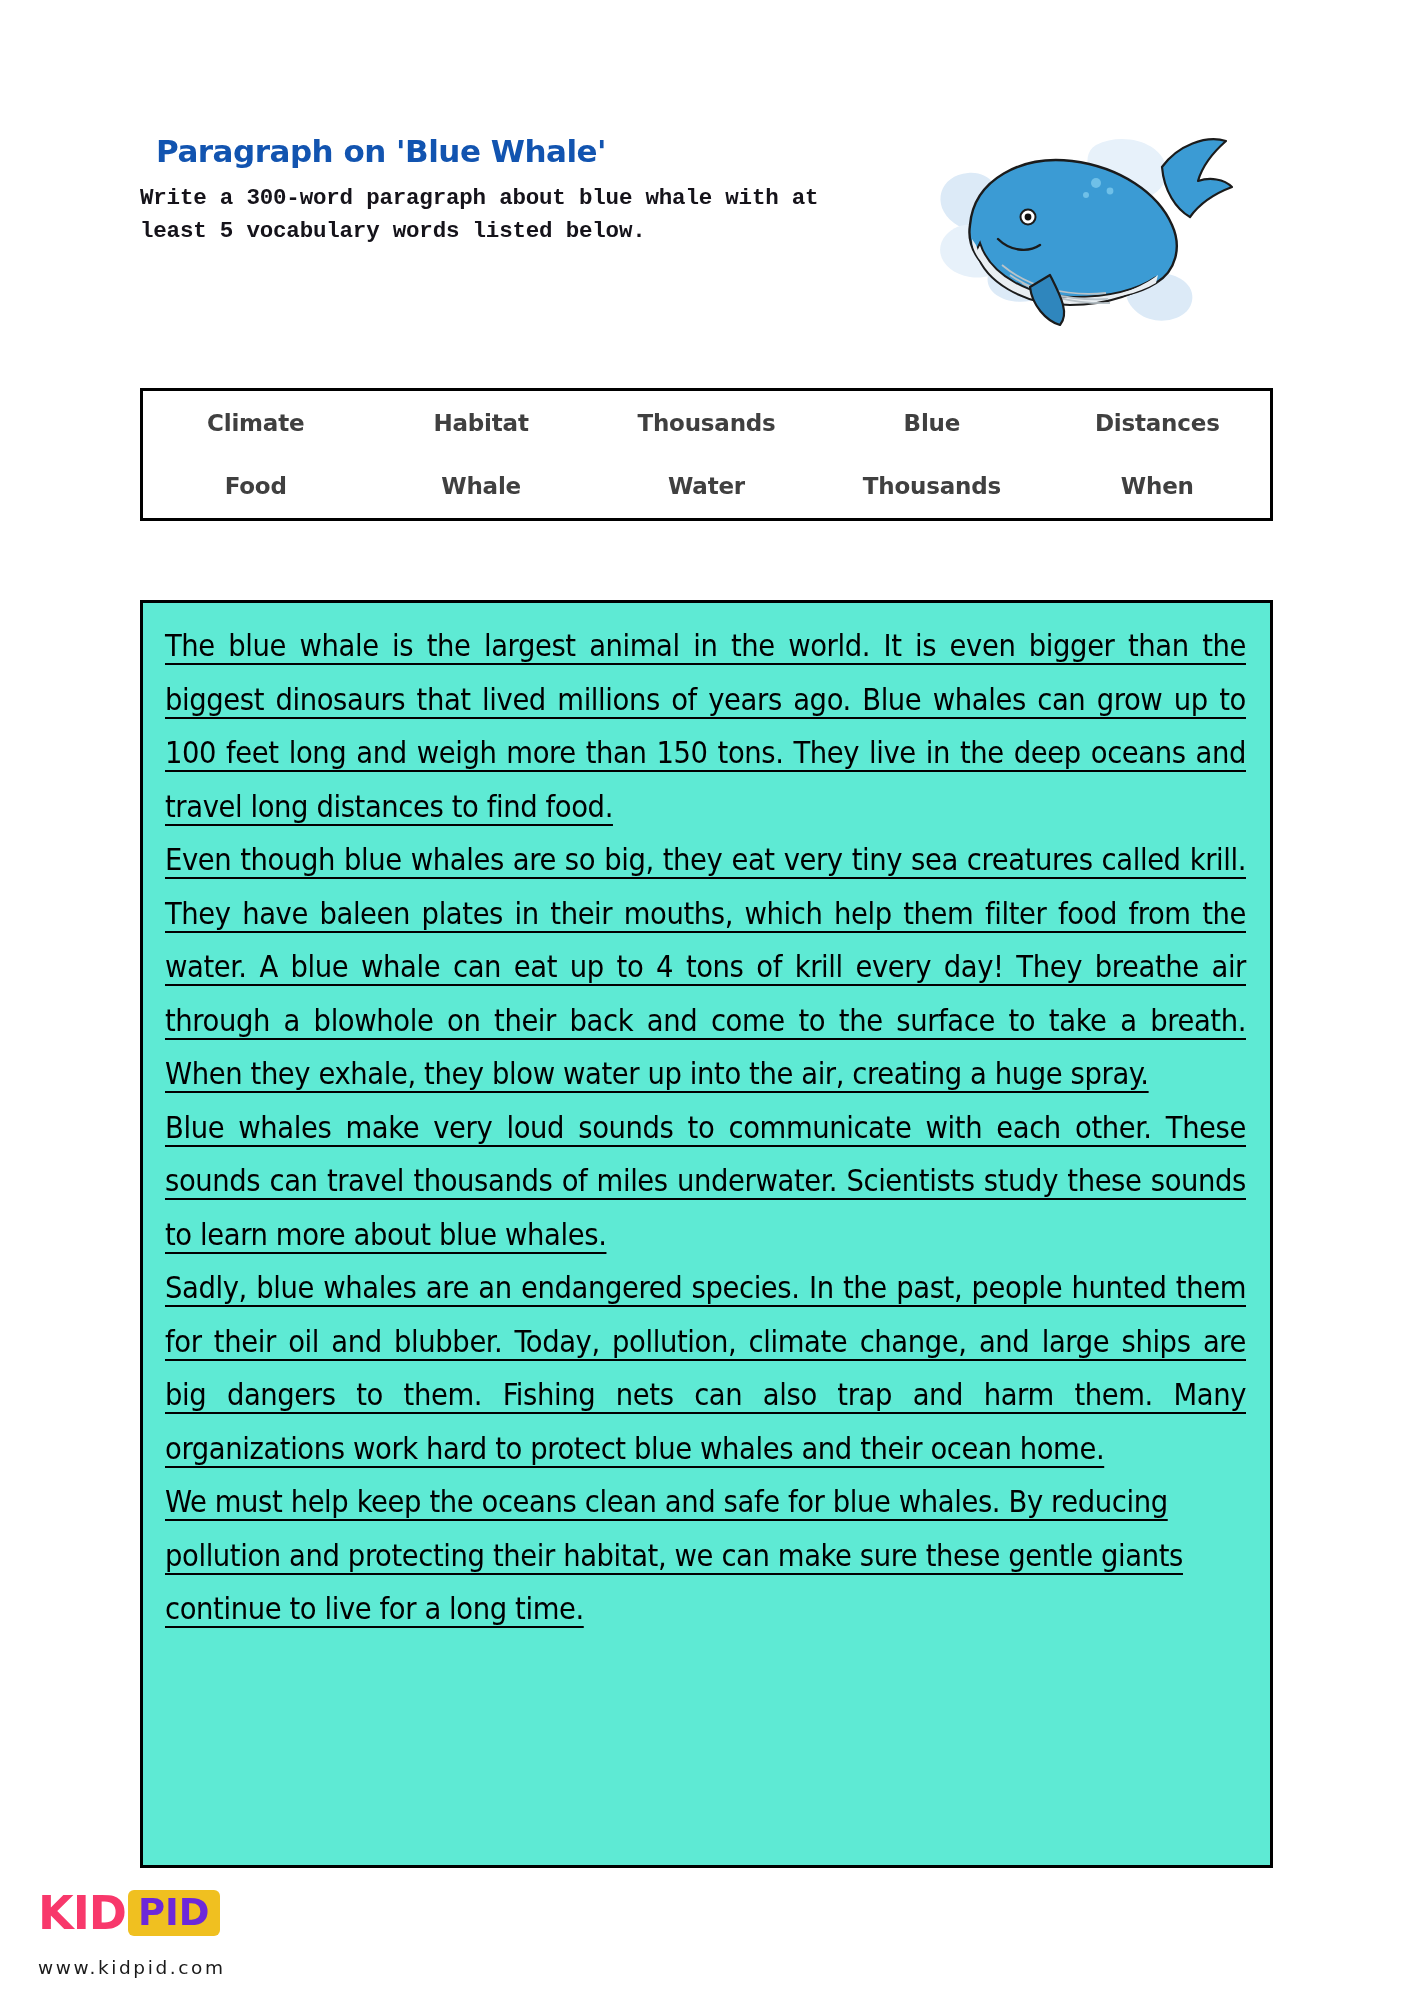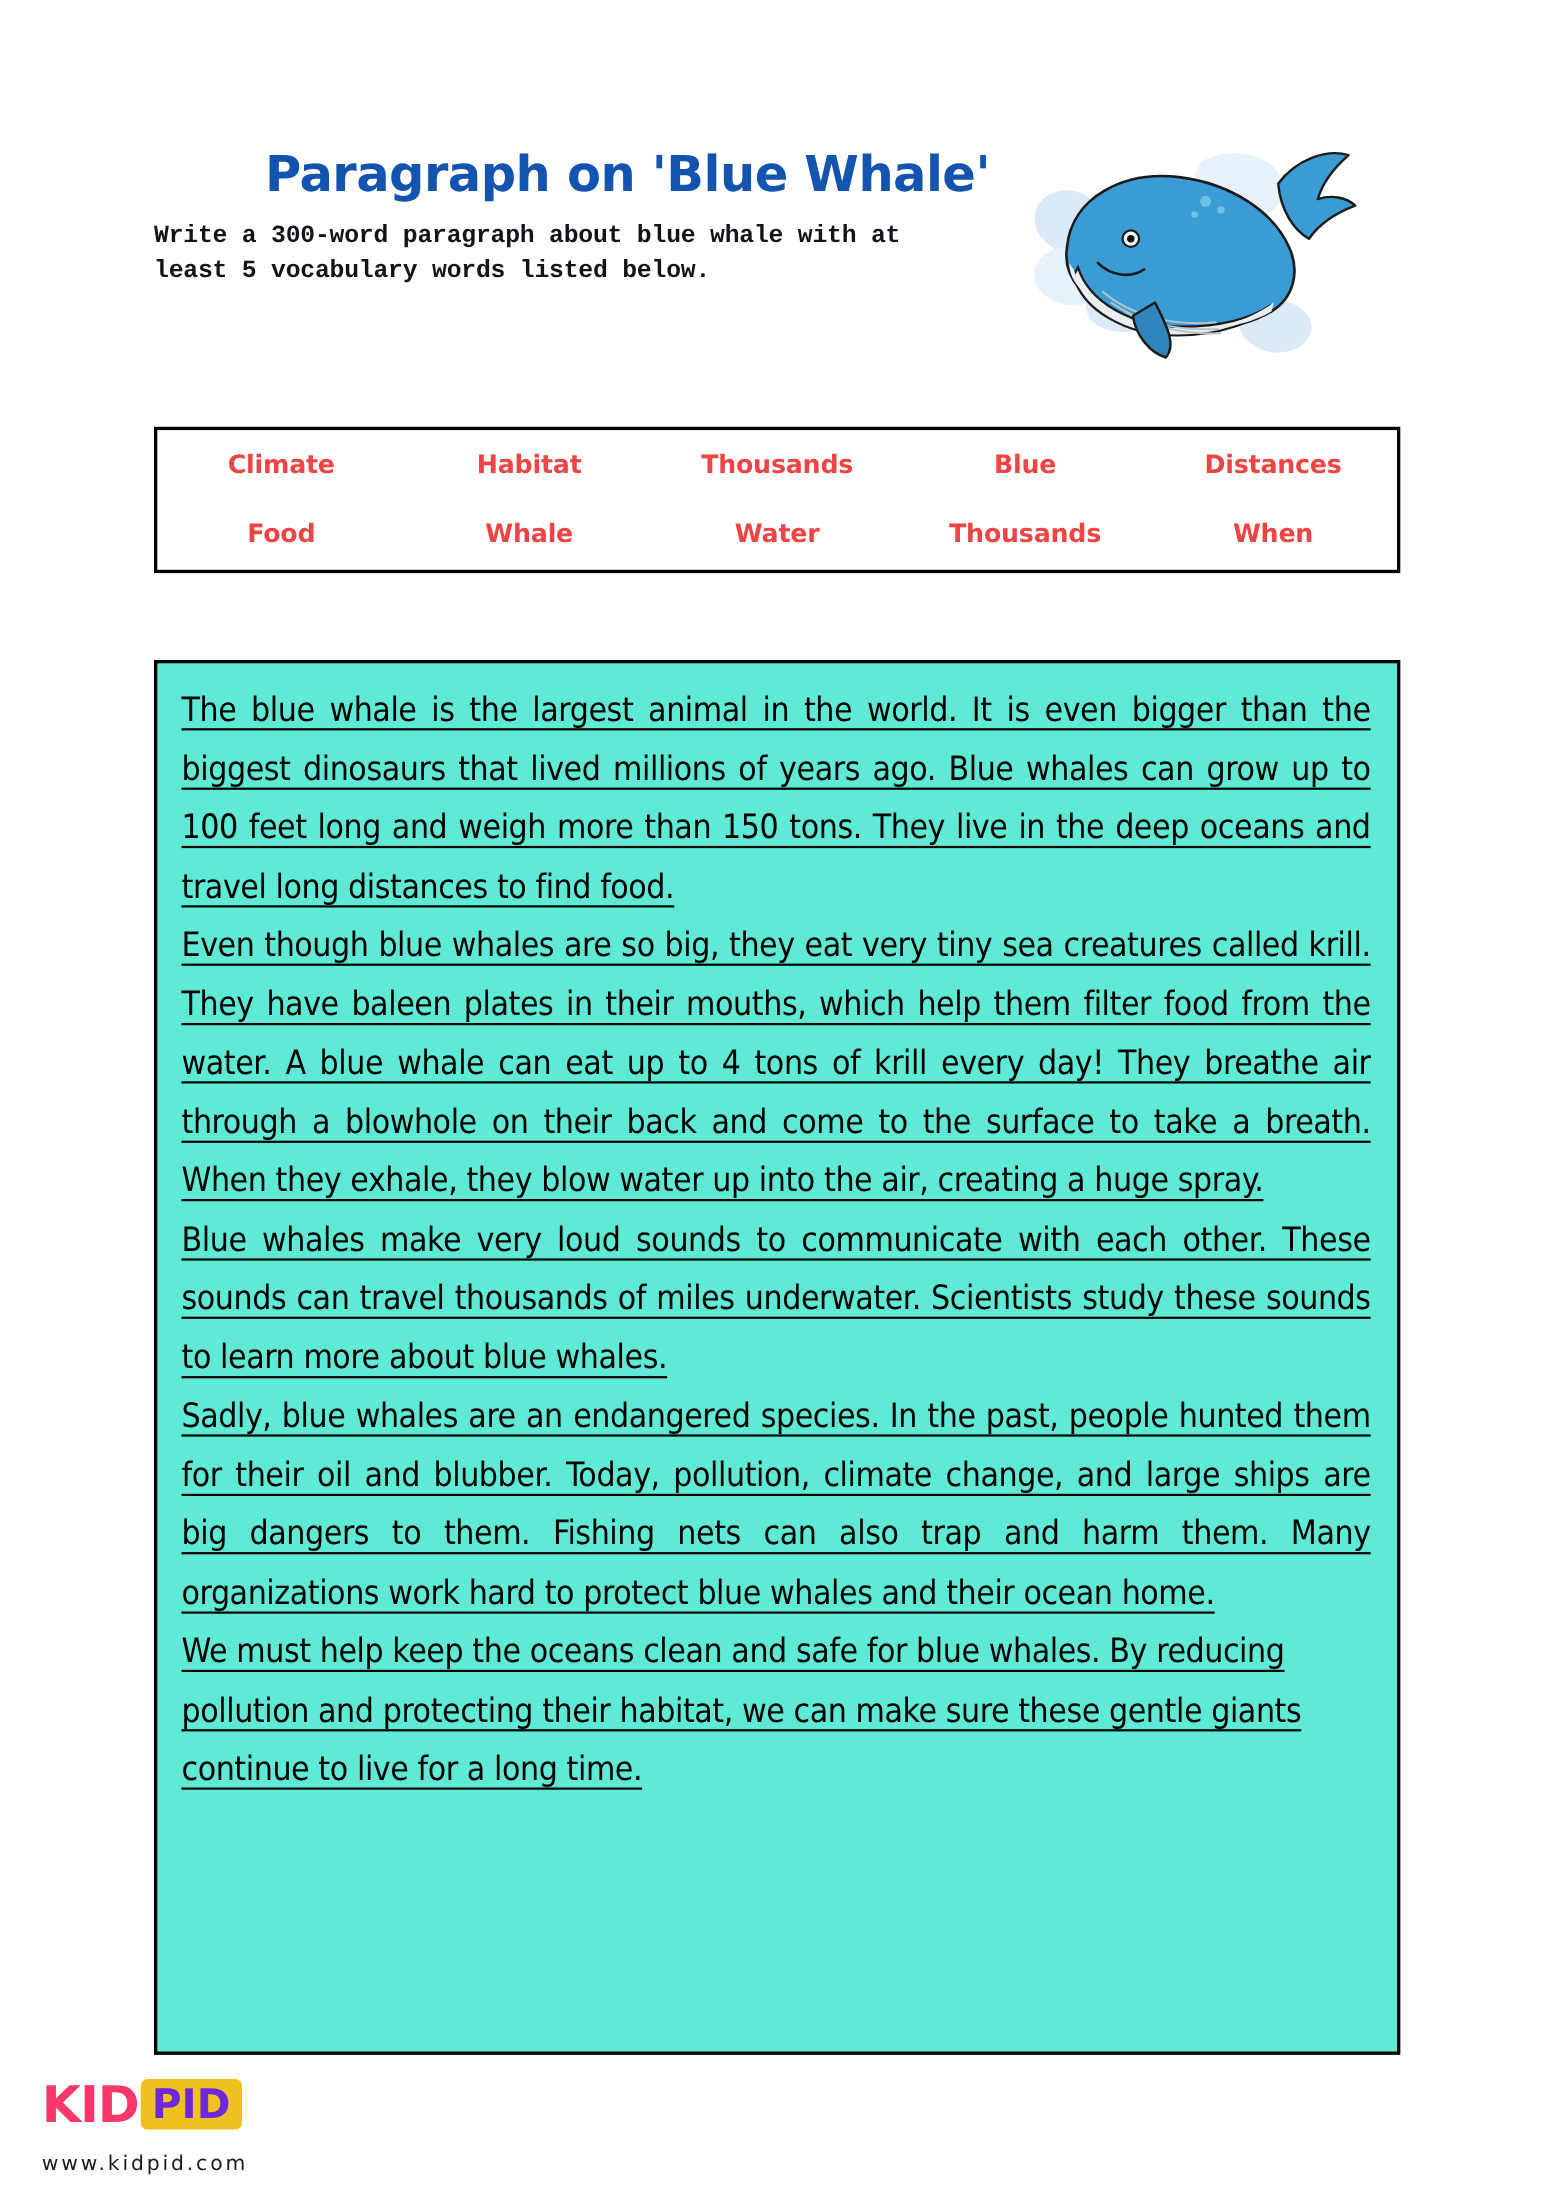--- a/index.html
+++ b/index.html
@@ -32,27 +32,26 @@
   }
   .header-text {
     position: absolute;
     left: 0;
     top: 0;
     width: 760px;
   }
   .title {
     font-family: "DejaVu Sans", sans-serif;
     font-weight: bold;
-    font-size: 45px;
+    font-size: 31px;
     letter-spacing: -0.5px;
     color: #1254b0;
-    margin: 0 0 14px 3px;
+    margin: 0 0 14px 16px;
     line-height: 1.08;
     white-space: nowrap;
-    text-align: right;
   }
   .subtitle {
     font-family: Liberation Mono, monospace;
     font-weight: bold;
     font-size: 22.5px;
     color: #15131a;
     line-height: 1.45;
     margin: 0;
     max-width: 730px;
     letter-spacing: -0.2px;
@@ -85,21 +84,21 @@
     grid-template-rows: 1fr 1fr;
     width: 100%;
     height: 100%;
     align-items: center;
     justify-items: center;
   }
   .vocab-word {
     font-family: "DejaVu Sans", sans-serif;
     font-weight: bold;
     font-size: 23px;
-    color: #ef4444;
+    color: #404040;
     letter-spacing: -0.2px;
   }
 
   
   .answer-box {
     position: absolute;
     left: 140px;
     top: 600px;
     width: 1133px;
     height: 1268px;

